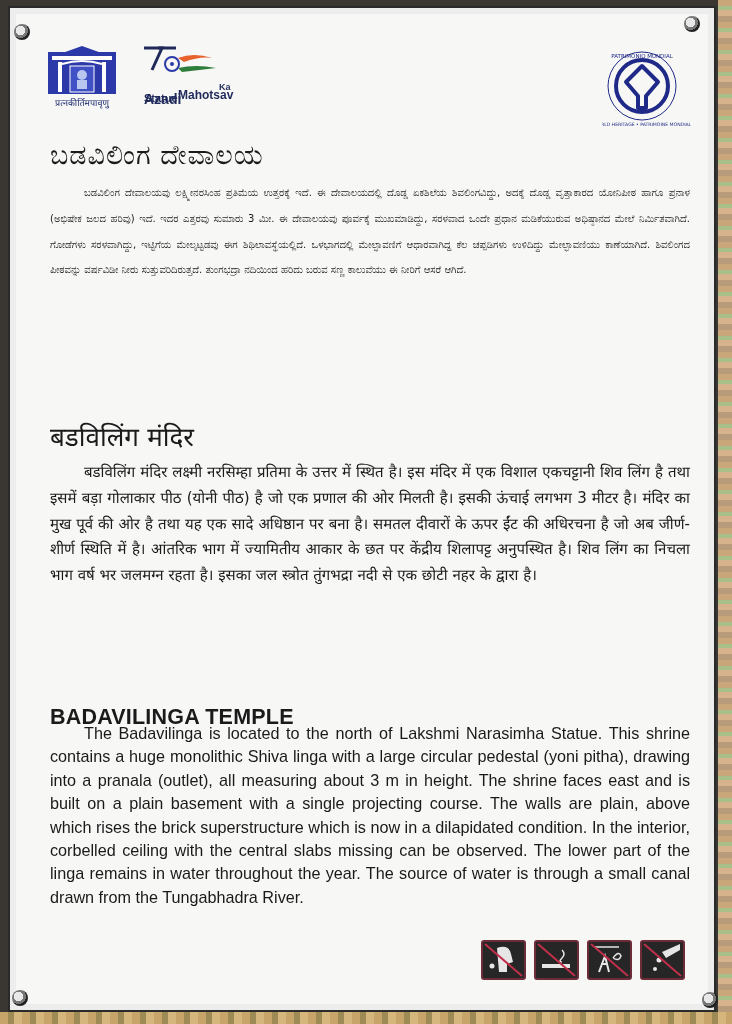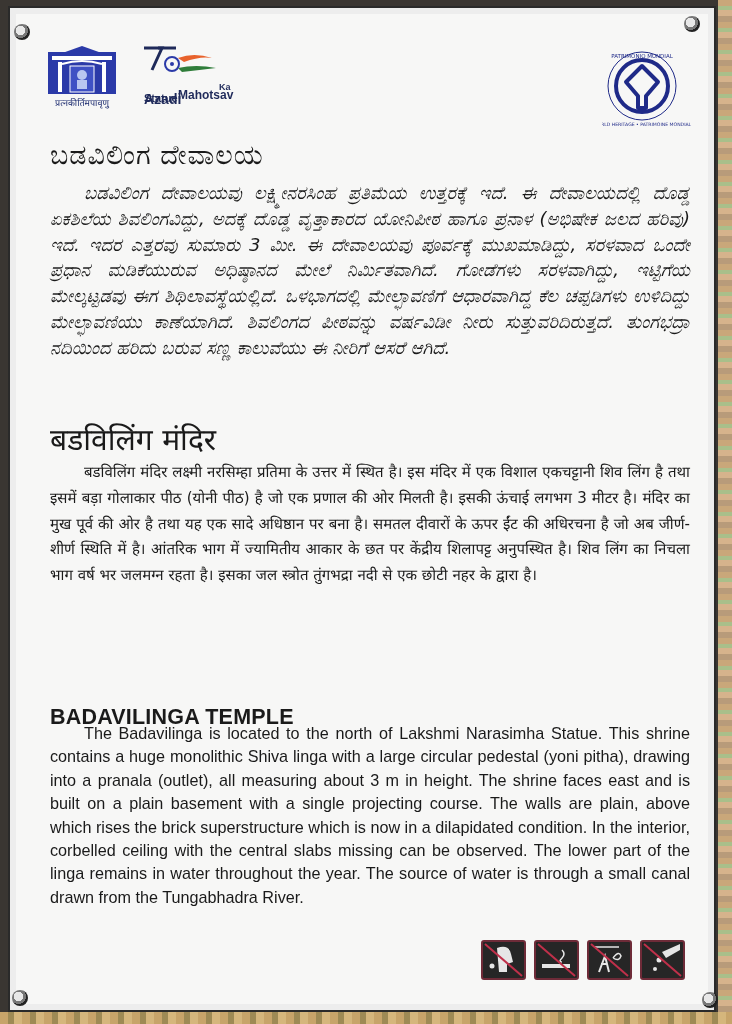--- a/index.html
+++ b/index.html
@@ -39,22 +39,22 @@
   .logo-azadi { position: absolute; left: 140px; top: 44px; width: 100px; height: 66px; }
   .azadi-line1 { position: absolute; left: 4px; top: 30px; font-size: 14px; font-weight: bold; color: #1f2a5a; margin-top: 17px; }
   .azadi-ka { position: absolute; left: 59px; top: 38px; font-size: 9px; color: #1f2a5a; font-weight: bold; padding-left: 20px; }
   .azadi-line2a { position: absolute; left: 4px; top: 48px; font-size: 11px; color: #1f2a5a; font-weight: bold; }
   .azadi-line2b { position: absolute; left: 38px; top: 44px; font-size: 12px; color: #1f2a5a; font-weight: bold; }
 
   .logo-whc { position: absolute; left: 602px; top: 46px; width: 100px; height: 100px; }
 
   .section { position: absolute; left: 50px; width: 640px; color: #1a1a1a; }
   .h-kn { font-family: Liberation Sans, sans-serif; font-size: 27px; top: 140px; letter-spacing: 1px; }
-  .p-kn { font-family: "DejaVu Sans", sans-serif; font-size: 18px; line-height: 25.8px; top: 180px; text-align: justify; font-style: italic; }
-  .h-hi { font-family: "DejaVu Sans", sans-serif; font-size: 30px; top: 418px; }
+  .p-kn { font-family: "DejaVu Sans", sans-serif; font-size: 10px; line-height: 25.8px; top: 180px; text-align: justify; }
+  .h-hi { font-family: "DejaVu Sans", sans-serif; font-size: 26px; top: 418px; }
   .p-hi { font-family: "DejaVu Sans", sans-serif; font-size: 15px; line-height: 25.8px; top: 460px; text-align: justify; }
   .h-en { font-family: "Liberation Sans", sans-serif; font-weight: bold; font-size: 21.5px; top: 686px; letter-spacing: 0.2px; margin-top: 19px; }
   .p-en { font-family: "Liberation Sans", sans-serif; font-size: 16.2px; line-height: 23.4px; top: 722px; text-align: justify; }
   .indent { display: inline-block; width: 34px; }
 
   .signs { position: absolute; left: 481px; top: 940px; display: flex; gap: 8px; }
   .sign {
     width: 45px; height: 40px; background: #262626; border: 2px solid #6e2b38; box-sizing: border-box;
     position: relative; overflow: hidden; border-radius: 3px;
   }

